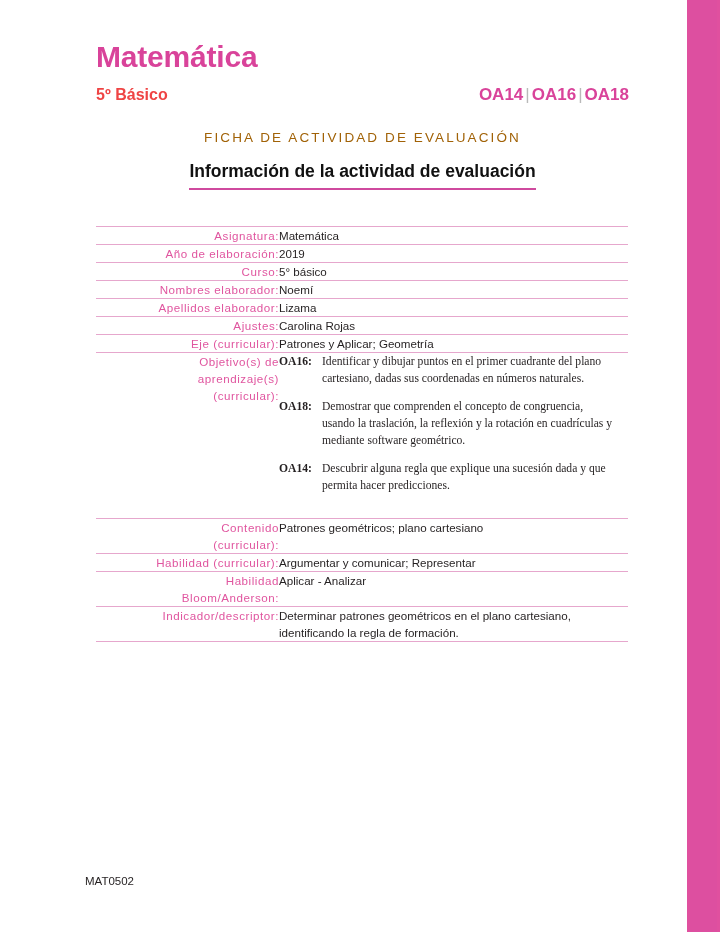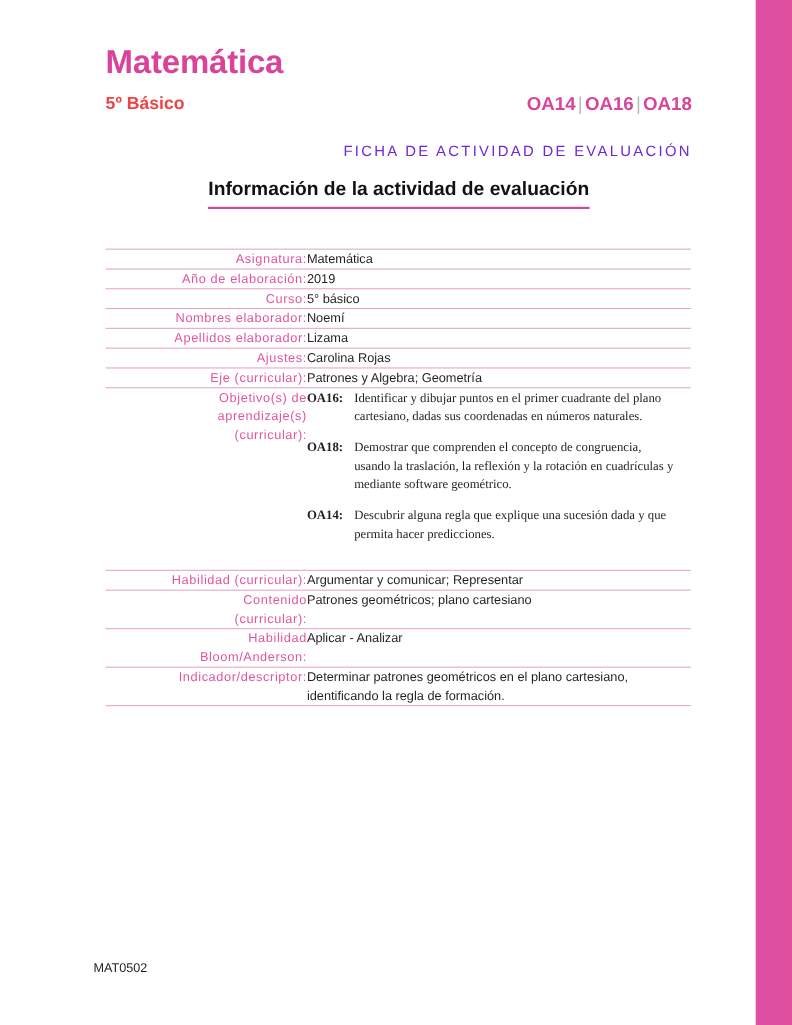--- a/index.html
+++ b/index.html
@@ -85,23 +85,23 @@
     line-height: 22px;
     white-space: nowrap;
   }
   .oa-codes .sep {
     color: #b9b9b9;
     font-weight: normal;
     padding: 0 2px;
   }
   .kicker {
     margin-top: 17px;
-    text-align: right;
+    text-align: center;
     font-size: 13.5px;
-    color: #6d28d9;
+    color: #a16207;
     letter-spacing: 2.1px;
     line-height: 18px;
   }
   .main-heading-wrap {
     margin-top: 13px;
     text-align: center;
   }
   .main-heading {
     display: inline-block;
     font-size: 17.5px;
@@ -236,21 +236,21 @@
       <tr>
         <td class="cell-label">Apellidos elaborador:</td>
         <td class="cell-value">Lizama</td>
       </tr>
       <tr>
         <td class="cell-label">Ajustes:</td>
         <td class="cell-value">Carolina Rojas</td>
       </tr>
       <tr>
         <td class="cell-label">Eje (curricular):</td>
-        <td class="cell-value">Patrones y Algebra; Geometría</td>
+        <td class="cell-value">Patrones y Aplicar; Geometría</td>
       </tr>
       <tr>
         <td class="cell-label">Objetivo(s) de
 aprendizaje(s)
 (curricular):</td>
         <td class="cell-value tall">
           <div class="obj-list">
             <div class="obj-item">
               <span class="obj-code">OA16:</span>
               <span class="obj-text">Identificar y dibujar puntos en el primer cuadrante del plano cartesiano, dadas sus coordenadas en números naturales.</span>
@@ -260,29 +260,29 @@
               <span class="obj-text">Demostrar que comprenden el concepto de congruencia, usando la traslación, la reflexión y la rotación en cuadrículas y mediante software geométrico.</span>
             </div>
             <div class="obj-item">
               <span class="obj-code">OA14:</span>
               <span class="obj-text">Descubrir alguna regla que explique una sucesión dada y que permita hacer predicciones.</span>
             </div>
           </div>
         </td>
       </tr>
       <tr>
-        <td class="cell-label">Habilidad (curricular):</td>
-        <td class="cell-value">Argumentar y comunicar; Representar</td>
-      </tr>
-      <tr>
         <td class="cell-label">Contenido
 (curricular):</td>
         <td class="cell-value">Patrones geométricos; plano cartesiano</td>
       </tr>
       <tr>
+        <td class="cell-label">Habilidad (curricular):</td>
+        <td class="cell-value">Argumentar y comunicar; Representar</td>
+      </tr>
+      <tr>
         <td class="cell-label">Habilidad
 Bloom/Anderson:</td>
         <td class="cell-value">Aplicar - Analizar</td>
       </tr>
       <tr class="last-row">
         <td class="cell-label">Indicador/descriptor:</td>
         <td class="cell-value value-wide">Determinar patrones geométricos en el plano cartesiano, identificando la regla de formación.</td>
       </tr>
     </tbody>
   </table>

